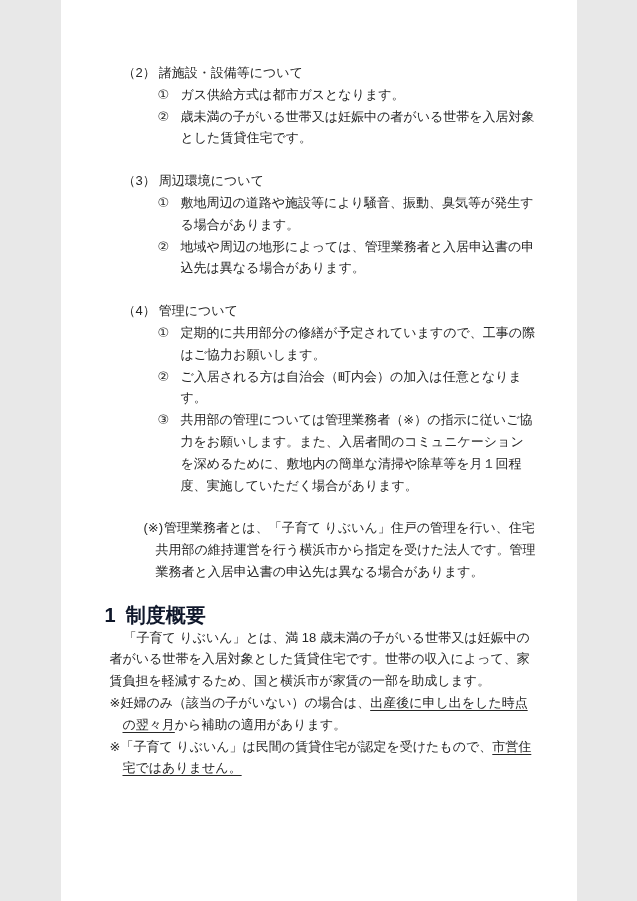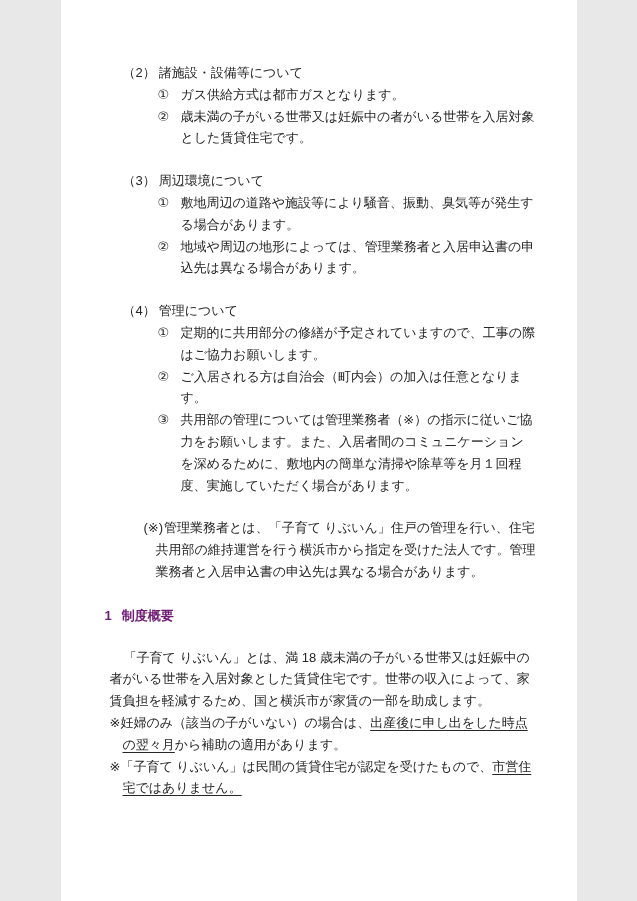--- a/index.html
+++ b/index.html
@@ -46,24 +46,24 @@
   .item .itext {
     flex: 1;
   }
   .mgmt-note {
     margin: 12px 40px 0 83px;
     padding-left: 12px;
     text-indent: -12px;
   }
   .mgmt-note .marker { margin-right: 1px; }
   .overview-head {
-    margin: 22px 40px 20px 44px;
-    font-size: 13px;
+    margin: 22px 40px 0 44px;
+    font-size: 20px;
     font-weight: bold;
-    color: #701a75;
+    color: #0f172a;
   }
   .overview-head .head-num { margin-right: 10px; }
   .para {
     margin: 0 40px 0 49px;
     text-indent: 14px;
   }
   .note {
     margin: 0 37px 0 49px;
     padding-left: 13px;
     text-indent: -13px;

